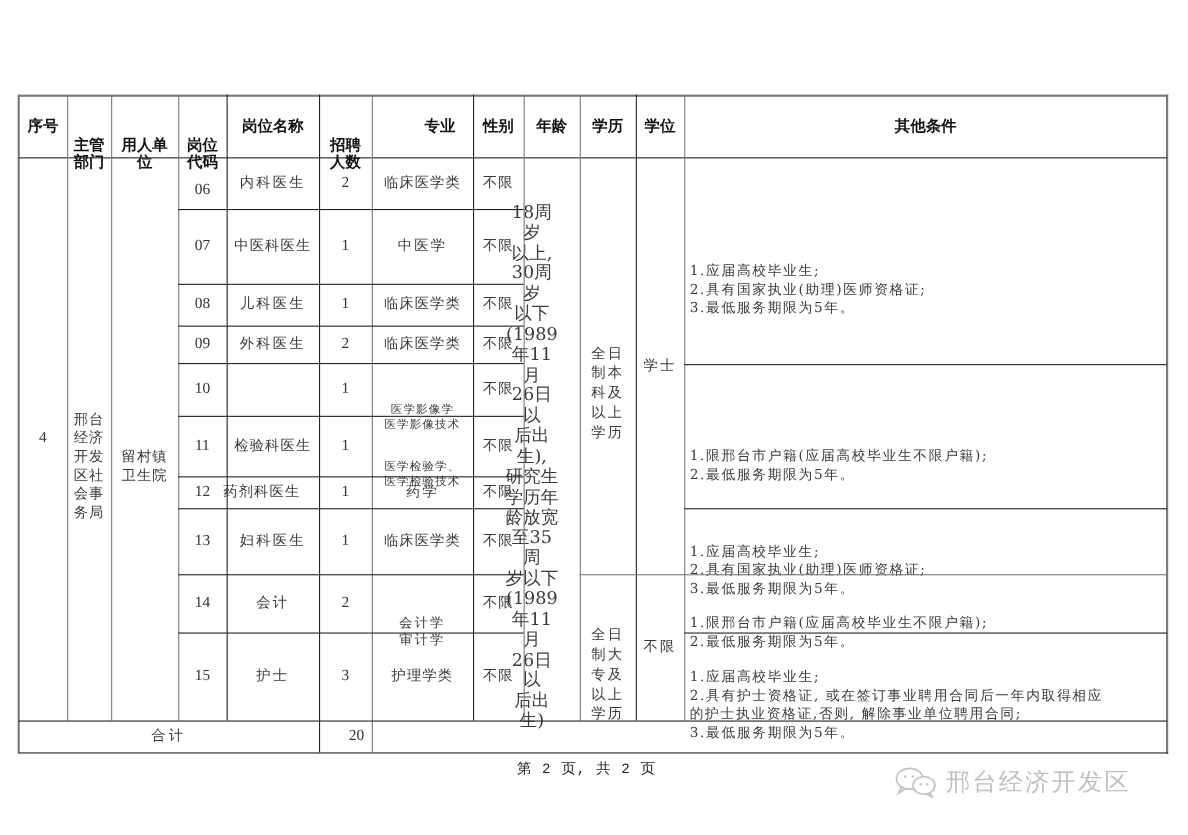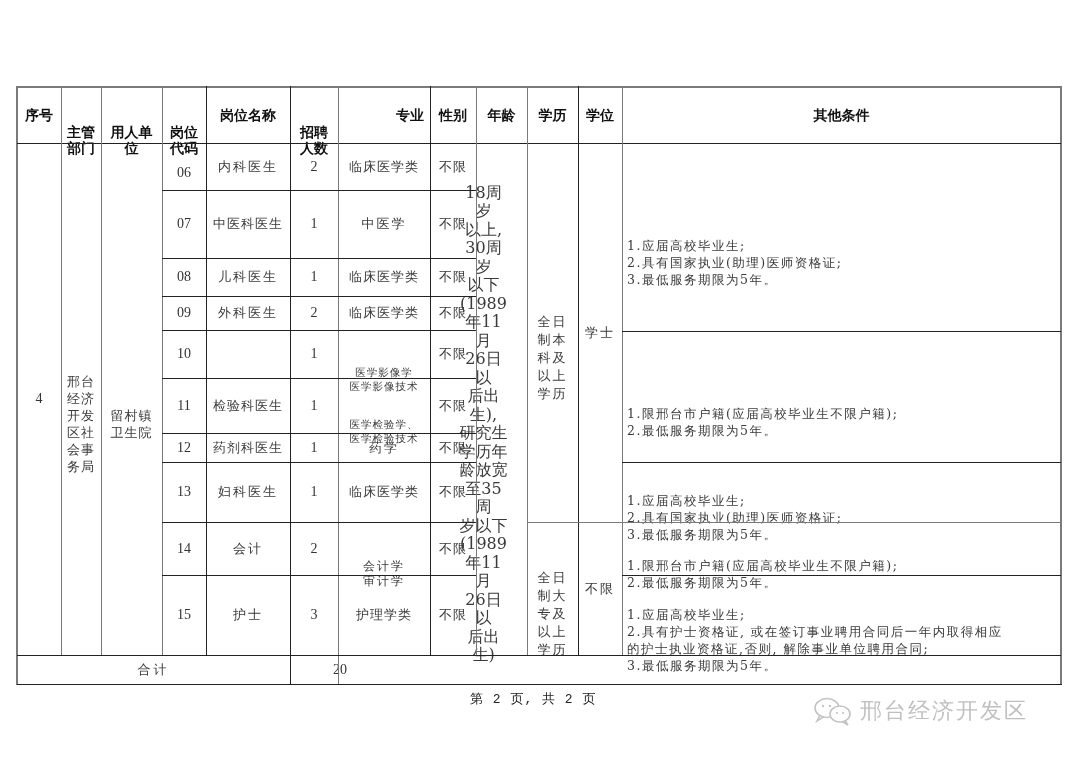--- a/index.html
+++ b/index.html
@@ -31,21 +31,21 @@
   <div class="cell hd" style="left:17px;top:86px;width:44px;height:57px;text-align:right;">序号</div>
   <div class="cell hd pre" style="left:61px;top:86px;width:40px;height:57px;">主管
 部门</div>
   <div class="cell hd pre" style="left:101px;top:86px;width:61px;height:57px;">用人单
 位</div>
   <div class="cell hd pre" style="left:162px;top:86px;width:44px;height:57px;">岗位
 代码</div>
   <div class="cell hd" style="left:206px;top:86px;width:84px;height:57px;">岗位名称</div>
   <div class="cell hd pre" style="left:290px;top:86px;width:48px;height:57px;">招聘
 人数</div>
-  <div class="cell hd" style="left:348px;top:86px;width:92px;height:57px;padding-left:32px;">专业</div>
+  <div class="cell hd" style="left:338px;top:86px;width:92px;height:57px;padding-left:32px;">专业</div>
   <div class="cell hd" style="left:430px;top:86px;width:46px;height:57px;">性别</div>
   <div class="cell hd" style="left:476px;top:86px;width:51px;height:57px;">年龄</div>
   <div class="cell hd" style="left:527px;top:86px;width:51px;height:57px;">学历</div>
   <div class="cell hd" style="left:578px;top:86px;width:44px;height:57px;">学位</div>
   <div class="cell hd" style="left:622px;top:86px;width:439px;height:57px;">其他条件</div>
 
   <div class="cell num" style="left:17px;top:143px;width:44px;height:512px;">4</div>
   <div class="cell pre" style="left:101px;top:143px;width:61px;height:512px;line-height:17px;letter-spacing:1px;">留村镇
 卫生院</div>
   <div class="cell pre" style="left:61px;top:143px;width:40px;height:512px;line-height:17px;letter-spacing:1px;">邢台
@@ -117,21 +117,21 @@
   <div class="cell" style="left:430px;top:330px;width:46px;height:48px;letter-spacing:1px;">不限</div>
 
   <div class="cell num" style="left:162px;top:378px;width:44px;height:55px;">11</div>
   <div class="cell" style="left:206px;top:378px;width:84px;height:55px;letter-spacing:1px;">检验科医生</div>
   <div class="cell num" style="left:290px;top:378px;width:48px;height:55px;">1</div>
   <div class="cell pre small" style="left:338px;top:378px;width:92px;height:55px;">医学检验学、
 医学检验技术</div>
   <div class="cell" style="left:430px;top:378px;width:46px;height:55px;letter-spacing:1px;">不限</div>
 
   <div class="cell num" style="left:162px;top:433px;width:44px;height:29px;">12</div>
-  <div class="cell" style="left:206px;top:433px;width:84px;height:29px;letter-spacing:1px;text-align:right;">药剂科医生</div>
+  <div class="cell" style="left:196px;top:433px;width:84px;height:29px;letter-spacing:1px;text-align:right;">药剂科医生</div>
   <div class="cell num" style="left:290px;top:433px;width:48px;height:29px;">1</div>
   <div class="cell" style="left:338px;top:433px;width:92px;height:29px;">药学</div>
   <div class="cell" style="left:430px;top:433px;width:46px;height:29px;letter-spacing:1px;">不限</div>
 
   <div class="cell num" style="left:162px;top:462px;width:44px;height:60px;">13</div>
   <div class="cell" style="left:206px;top:462px;width:84px;height:60px;">妇科医生</div>
   <div class="cell num" style="left:290px;top:462px;width:48px;height:60px;">1</div>
   <div class="cell" style="left:338px;top:462px;width:92px;height:60px;letter-spacing:1px;">临床医学类</div>
   <div class="cell" style="left:430px;top:462px;width:46px;height:60px;letter-spacing:1px;">不限</div>
 
@@ -157,21 +157,21 @@
 2.具有国家执业(助理)医师资格证;
 3.最低服务期限为5年。</div>
   <div class="cell pre left" style="left:622px;top:522px;width:439px;height:53px;font-size:12.5px;line-height:17px;">1.限邢台市户籍(应届高校毕业生不限户籍);
 2.最低服务期限为5年。</div>
   <div class="cell pre left" style="left:622px;top:575px;width:439px;height:80px;font-size:12.5px;line-height:17px;">1.应届高校毕业生;
 2.具有护士资格证, 或在签订事业聘用合同后一年内取得相应
 的护士执业资格证,否则, 解除事业单位聘用合同;
 3.最低服务期限为5年。</div>
 
   <div class="cell" style="left:17px;top:655px;width:273px;height:29px;letter-spacing:3px;">合计</div>
-  <div class="cell num" style="left:300px;top:655px;width:48px;height:29px;padding-left:32px;">20</div>
+  <div class="cell num" style="left:284px;top:655px;width:48px;height:29px;padding-left:32px;">20</div>
 
   <div class="hline gray" style="left:17px;top:86px;width:1045px;height:2px;"></div>
   <div class="vline gray" style="left:16px;top:86px;height:599px;width:2px;"></div>
   <div class="vline gray" style="left:1060px;top:86px;height:599px;width:2px;"></div>
   <div class="hline" style="left:17px;top:684px;width:1045px;"></div>
 
   <div class="hline" style="left:17px;top:143px;width:1044px;"></div>
 
   <div class="vline gray" style="left:61px;top:86px;height:569px;"></div>
   <div class="vline gray" style="left:101px;top:86px;height:569px;"></div>

